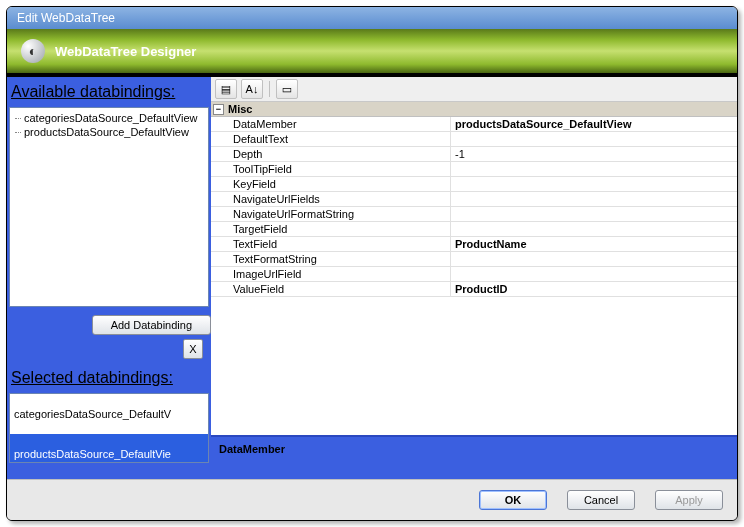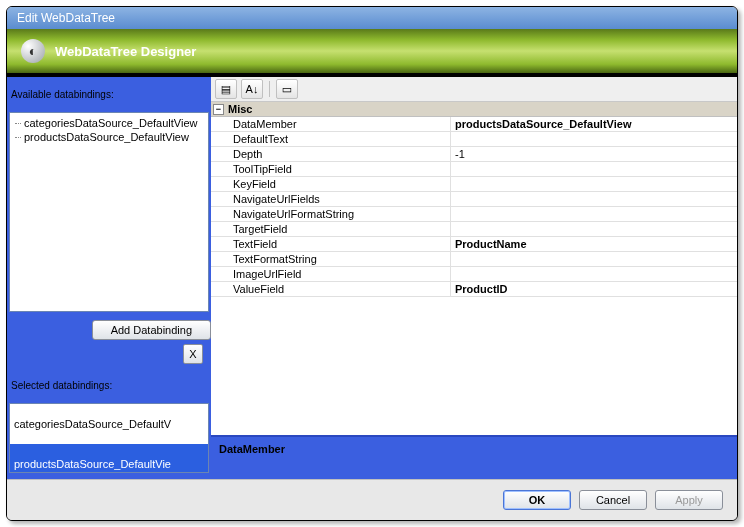--- a/index.html
+++ b/index.html
@@ -57,22 +57,23 @@
   }
   .left-panel {
     width: 204px;
     display: flex;
     flex-direction: column;
     background: #3b5fe0;
     padding: 0;
   }
   .panel-label {
     color: #000;
-    font-size: 10px;
-    padding: 12px 4px;
+    font-size: 16px;
+    padding: 6px 4px;
+    text-decoration: underline;
   }
   .listbox {
     background: #fff;
     border: 1px solid #6b85b2;
     margin: 0 2px;
     overflow: auto;
   }
   .avail-box {
     height: 200px;
     padding: 3px 0;
@@ -183,21 +184,21 @@
   .grid-space { flex:1; }
   .desc-box {
     height:44px;
     background:#3b5fe0;
     color:#000;
     padding:6px 8px;
     font-weight:bold;
     border-top:2px solid #2a48c0;
   }
   .bottom-bar {
-    display:flex; justify-content:flex-end; gap:8px;
+    display:flex; justify-content:flex-end; gap:20px;
     padding:10px 14px;
     background:#e8e8e8;
     border-top:1px solid #c0c0c0;
   }
   .dlg-btn {
     min-width:68px;
     padding:3px 14px;
     background: linear-gradient(to bottom,#fff,#dfe3e8);
     border:1px solid #8a8f99; border-radius:3px;
     font-size:11px; cursor:pointer;

